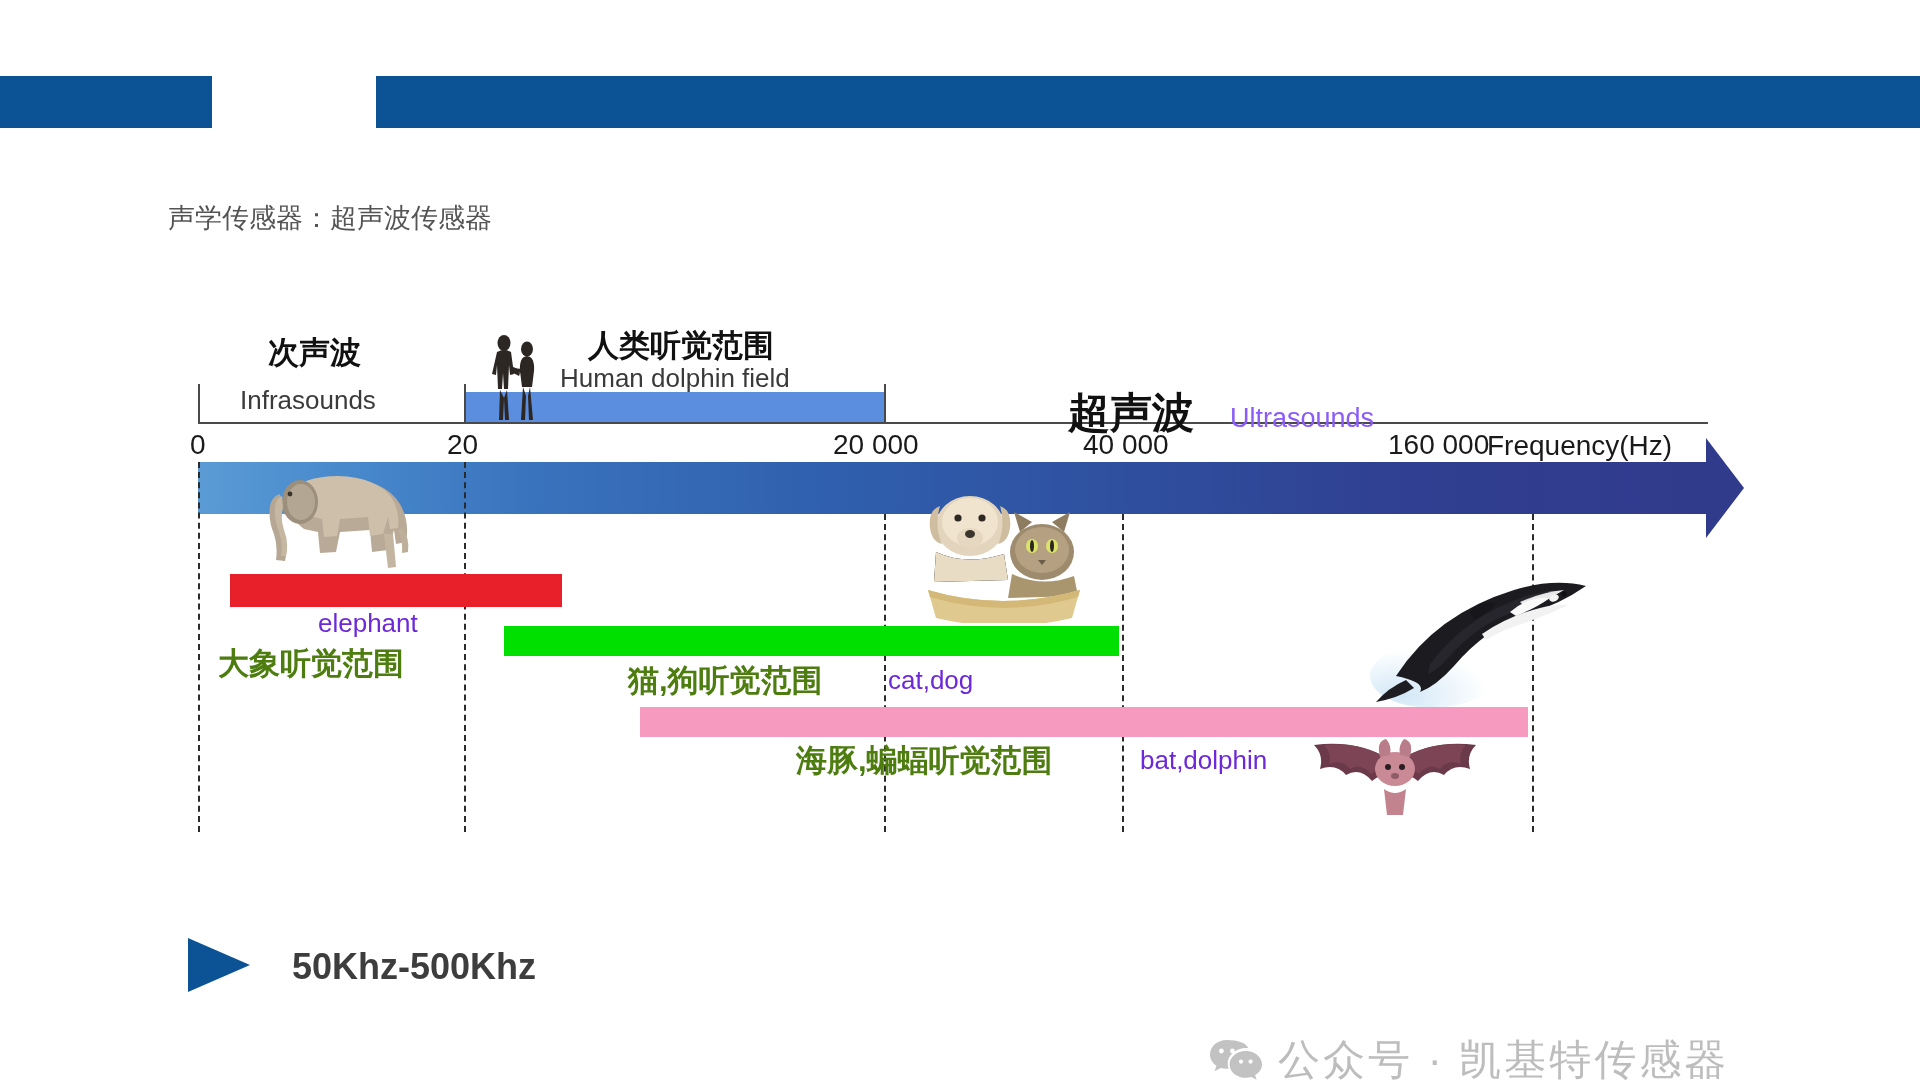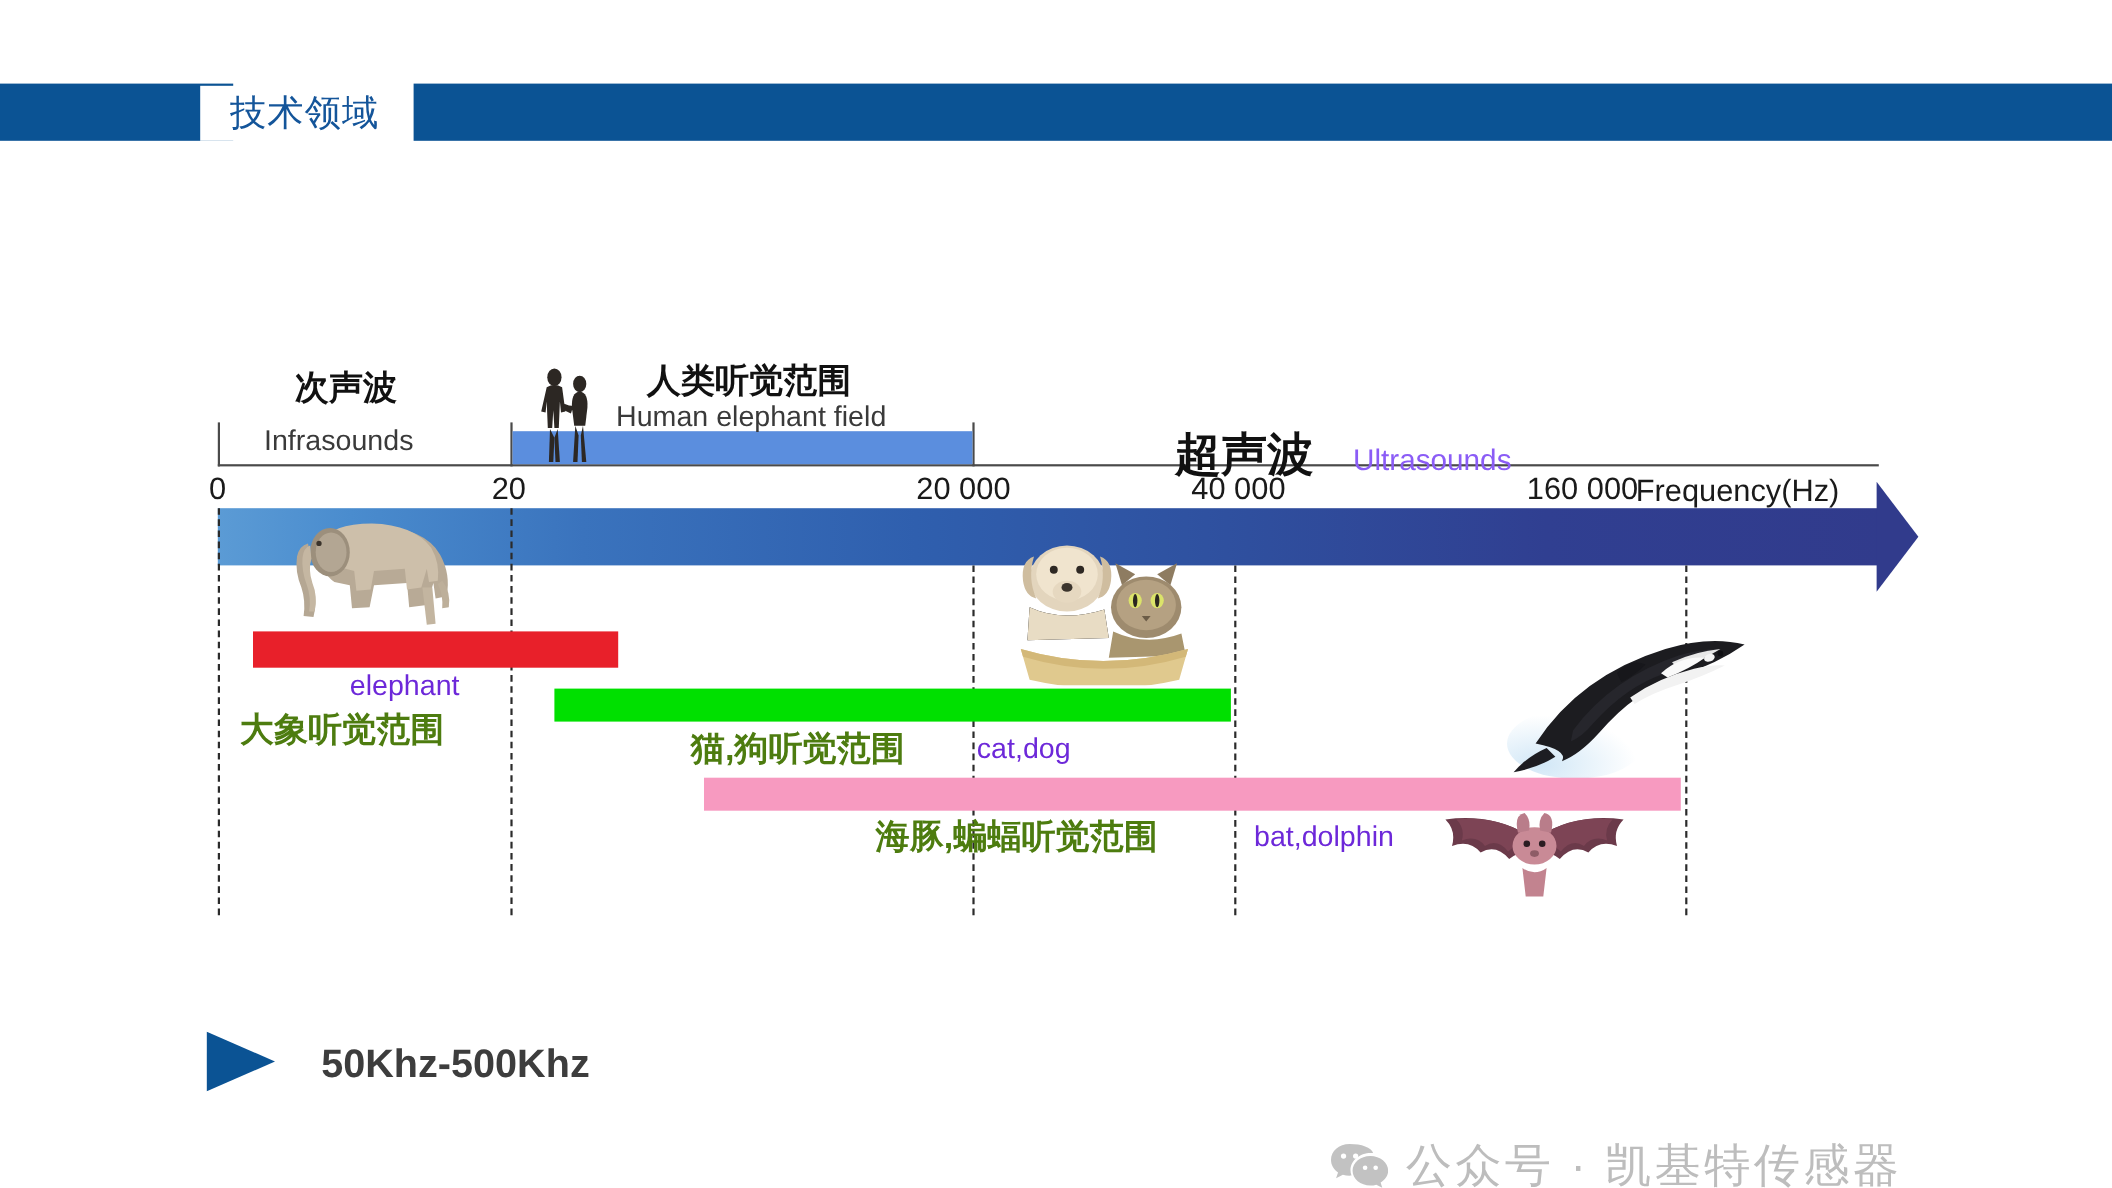--- a/index.html
+++ b/index.html
@@ -161,22 +161,22 @@
   }
   .wm-text { font-size: 42px; color: #bdbdbd; letter-spacing: 3px; }
 </style>
 </head>
 <body>
 
 <div id="stage">
 
   <div class="hdr-bar-left"></div>
   <div class="hdr-bar-right"></div>
-  <div class="hdr-title">技术领域</div>
-
+
+  <div class="subtitle">声学传感器：超声波传感器</div>
 
   <div class="axis-line"></div>
 
   <div class="tick axis-tick-left"></div>
   <div class="tick axis-tick-20"></div>
   <div class="tick axis-tick-20k"></div>
 
   <div class="human-box"></div>
 
   <svg class="humans" viewBox="0 0 58 90">
@@ -190,21 +190,21 @@
       <path d="M33 38 q-1 -14 7 -15 q8 1 7 15 l-2 16 -10 0 z"></path>
       <path d="M34 40 q-6 -1 -9 -3 l1 -3 q4 2 9 2 z"></path>
       <path d="M36 54 l-2 33 4 0 1 -24 z"></path>
       <path d="M43 54 l3 33 -4 0 -1 -24 z"></path>
     </g>
   </svg>
 
   <div class="zone-cn infra-cn">次声波</div>
   <div class="zone-en infra-en">Infrasounds</div>
   <div class="zone-cn human-cn">人类听觉范围</div>
-  <div class="zone-en human-en">Human elephant field</div>
+  <div class="zone-en human-en">Human dolphin field</div>
 
   <div class="ultra-wrap">
     <span class="ultra-cn">超声波</span>
     <span class="ultra-en">Ultrasounds</span>
   </div>
 
   <div class="tick-label" style="left:190px">0</div>
   <div class="tick-label" style="left:447px">20</div>
   <div class="tick-label" style="left:833px">20 000</div>
   <div class="tick-label" style="left:1083px">40 000</div>

